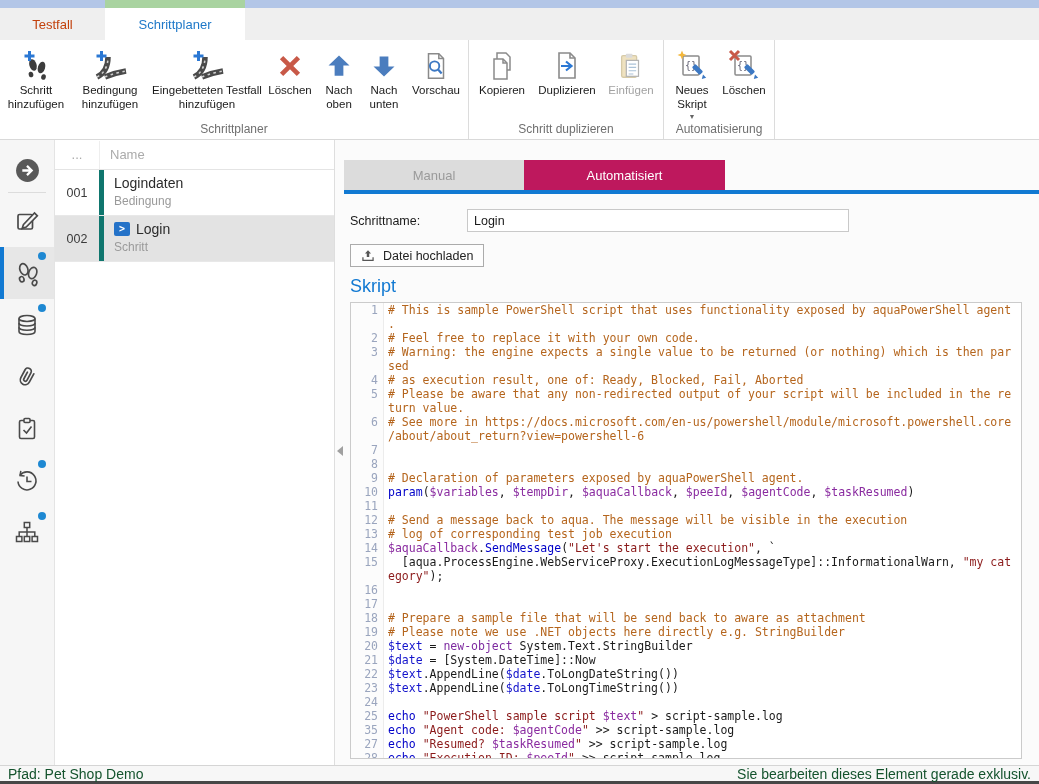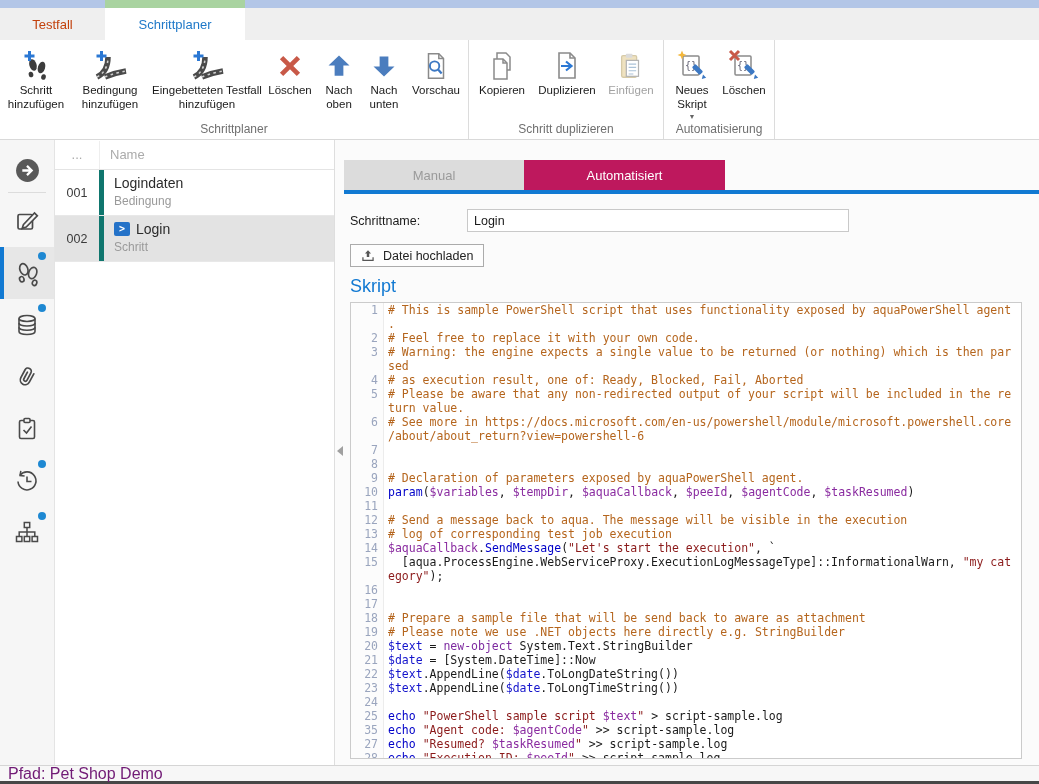--- a/index.html
+++ b/index.html
@@ -75,21 +75,21 @@
   .editor{margin-left:6px;width:672px;height:457px;border:1px solid #cbcbcb;background:#fff;overflow:hidden;
           font-family:"DejaVu Sans Mono",monospace;font-size:11.5px;box-sizing:border-box}
   .crow{display:flex;height:14px;line-height:14px}
   .ln{width:27px;flex:none;text-align:right;padding-right:5px;color:#9aa5be;background:#fcfcfc;border-right:1px solid #ececec}
   .cd{white-space:pre;padding-left:4px;color:#1a1a1a}
   .tk-c{color:#b5651d}.tk-k{color:#0000c8}.tk-kw{color:#7d2aa0}
   .tk-vb{color:#1414cc}.tk-vp{color:#8a2ba0}.tk-s{color:#8b1a1a}.tk-p{color:#1a1a1a}
 
   
   .statusbar{height:15px;background:#f7f7f7;border-top:1px solid #d5d5d5;display:flex;align-items:center;
-             justify-content:space-between;padding:0 8px;font-size:16px;color:#701a75}
+             justify-content:space-between;padding:0 8px;font-size:14px;color:#14532d}
   .bottomedge{height:3px;background:#474747}
 </style>
 </head>
 <body>
 
 <div class="topstrip">
   <div class="green"></div>
 </div>
 
 <div class="tabrow">
@@ -512,14 +512,15 @@
         <div class="crow">
           <span class="ln">28</span>
           <span class="cd"><span class="tk-k">echo</span><span class="tk-p"> </span><span class="tk-s">"Execution ID: </span><span class="tk-vp">$peeId</span><span class="tk-s">"</span><span class="tk-p"> &gt;&gt; script-sample.log</span></span>
         </div>
       </div>
   </div>
 </div>
 
 <div class="statusbar">
   <span>Pfad: Pet Shop Demo</span>
+  <span>Sie bearbeiten dieses Element gerade exklusiv.</span>
 </div>
 <div class="bottomedge"></div>
 
 </body></html>

